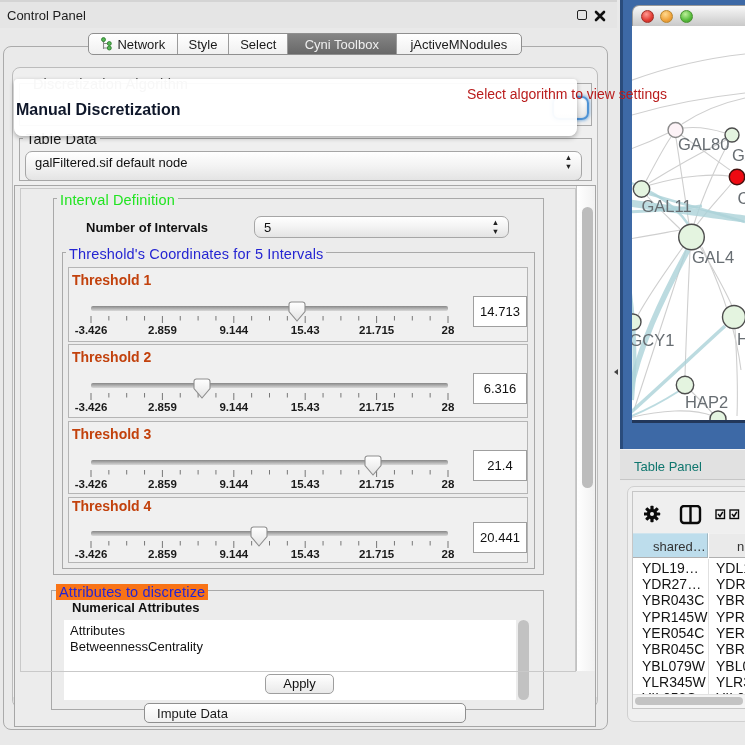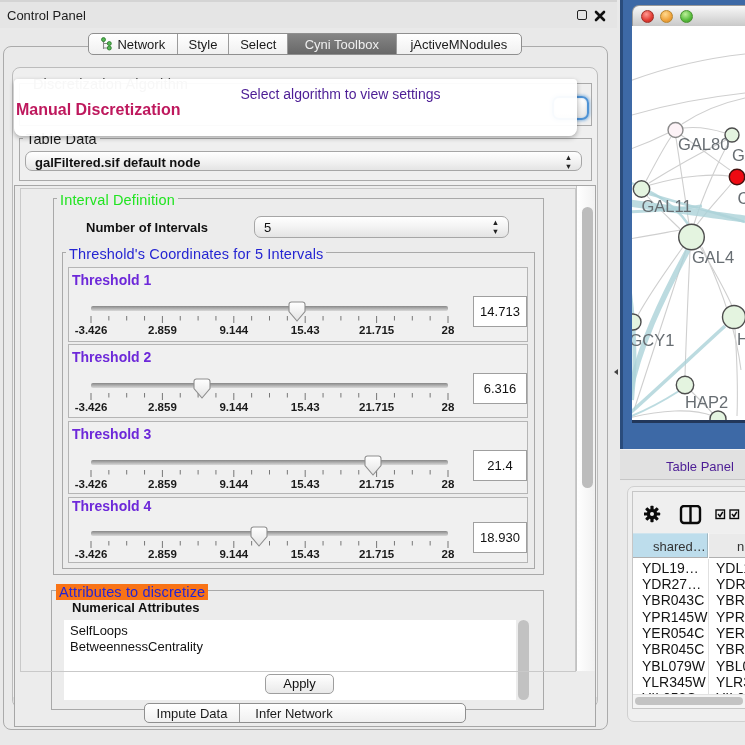--- a/index.html
+++ b/index.html
@@ -39,52 +39,52 @@
 #algogroup { left:19px; top:83px; width:573px; height:43px; }
 #algotitle { left:30px; top:76px; color:#4a4a4a; background:transparent; }
 #algocombo { left:552px; top:96px; width:37px; height:24px; border:2.5px solid #4f93d5;
   border-radius:7px; background:linear-gradient(#fff,#e6e6e6);
   box-shadow:0 0 3px 1px rgba(90,155,216,0.65), inset 0 0 2px rgba(90,155,216,0.5); }
 
 
 #popup { left:14px; top:79px; width:563px; height:57px;
   background:rgba(255,255,255,0.955); border-radius:4px 4px 8px 8px;
   box-shadow:0 2px 5px rgba(0,0,0,0.30); z-index:50; }
-#popsel { left:14px; top:86px; width:653px; text-align:center; font-size:14px; color:#4c1d95; z-index:51; }
-#popman { left:13px; top:101px; font-size:16px; font-weight:bold; color:#be185d; z-index:51; }
+#popsel { left:14px; top:86px; width:653px; text-align:right; font-size:14px; color:#b91c1c; z-index:51; }
+#popman { left:13px; top:101px; font-size:16px; font-weight:bold; color:#0f172a; z-index:51; }
 #popeq  { left:13px; top:118px; font-size:16px; color:#1a1a1a; z-index:51; }
 
 
 #tdgroup { left:19px; top:138px; width:573px; height:43px; }
 #tdtitle { left:23px; top:131px; color:#1a1a1a; background:#efefef; }
 .combo { position:absolute; background:linear-gradient(#ffffff 0%,#f3f3f3 50%,#e4e4e4 100%);
   border:1px solid #a6a6a6; border-radius:7px; font-size:13px; color:#111; }
 .combo .ctext { position:absolute; left:9px; top:3px; }
 .arrows { position:absolute; top:1px; width:11px; font-size:7.5px; line-height:9px;
   color:#222; text-align:center; }
-#tdcombo { left:25px; top:151px; width:557px; height:20px;font-weight:bold; }
+#tdcombo { left:25px; top:151px; width:557px; height:30px; }
 
 
 #scrollpane { left:14px; top:185px; width:582px; height:542px; background:#ececec;
   border:1px solid #a6a6a6; overflow:hidden; }
 #vsbar { left:576px; top:186px; width:19px; height:485px;
   background:linear-gradient(90deg,#ffffff,#f1f1f1); border-left:1px solid #c2c2c2; }
 #vthumb { left:582px; top:207px; width:11px; height:281px; background:#bcbcbc; border-radius:6px; }
 
 
 #ivgroup { left:52px; top:197px; width:491px; height:377px; }
 #ivtitle { left:56px; top:191px; color:#21e421; background:#ececec; }
 #noilabel { left:85px; top:219px; font-size:13px; font-weight:bold; color:#111; position:absolute; }
 #noicombo { left:253px; top:215px; width:255px; height:22px; }
 #thgroup { left:61px; top:251px; width:473px; height:317px; }
 #thtitle { left:65px; top:245px; color:#2525d2; background:#ececec; }
 
 .tpanel { position:absolute; left:67px; width:460px; background:#f0f0f0;
   border:1px solid #b5b5b5; }
-.tlabel { position:absolute; left:3px; font-size:14px; font-weight:bold; color:#6d28d9; }
+.tlabel { position:absolute; left:3px; font-size:14px; font-weight:bold; color:#c2410c; }
 .track { position:absolute; left:22px; width:357px; height:5px;
   background:linear-gradient(#878787,#d9d9d9); border-radius:2px; }
 .vbox { position:absolute; left:404px; width:54px; height:31px; background:#ffffff;
   border:1px solid #9f9f9f; font-size:13px; color:#111; text-align:center; line-height:29px; }
 .ticklbl { position:absolute; font-size:11.5px; font-weight:bold; color:#1a1a1a;
   transform:translateX(-50%); }
 
 #attrgroup { left:50px; top:589px; width:493px; height:120px; }
 #attrtitle { left:55px; top:583px; color:#2525d2; background:#f97316; }
 #numattr { left:56px; top:599px; font-size:13px; font-weight:bold; color:#111; position:absolute;padding-left:15px; }
@@ -104,21 +104,21 @@
 #blueedge { left:620px; top:0; width:3px; height:449px; background:#2a4c7c; }
 #mactitle { left:632px; top:5px; width:113px; height:21px;
   background:linear-gradient(#f8f8f8,#c9c9c9); border-radius:7px 0 0 0;
   border-top:1px solid #999; border-left:1px solid #999; }
 .light { position:absolute; top:10px; width:13px; height:13px; border-radius:50%; }
 #canvas { left:632px; top:26px; width:113px; height:394px; background:#ffffff; overflow:hidden; }
 #canvshadow { left:632px; top:420px; width:113px; height:3px; background:#22375a; }
 
 #tpband { left:620px; top:449px; width:125px; height:31px; background:#e1e1e1;
   border-top:1px solid #f2f2f2; border-bottom:1px solid #c6c6c6; }
-#tpbandtext { left:634px; top:459px; font-size:13px; color:#4c1d95;margin-left:32px; }
+#tpbandtext { left:634px; top:459px; font-size:13px; color:#0f766e; }
 #tpbg { left:620px; top:481px; width:125px; height:264px; background:#eaeaea; }
 #tsubpanel { left:627px; top:486px; width:124px; height:236px; background:#efefef;
   border:1px solid #d0d0d0; border-radius:7px; }
 #tablebox { left:632px; top:491px; width:119px; height:218px; background:#ffffff;
   border:1px solid #c6c6c6; }
 #toolstrip { left:633px; top:492px; width:117px; height:41px; background:#efefef; }
 
 #thead1 { left:633px; top:533px; width:75px; height:25px; background:#bdddec;
   border-top:1px solid #cfe4ee; border-bottom:1px solid #b0b0b0; border-right:1px solid #9fb6c0; }
 #thead2 { left:709px; top:533px; width:42px; height:25px; background:#eaeaea;
@@ -347,43 +347,42 @@
           <div class="ticklbl" style="left:379px;top:50px;">28</div>
           <svg style="position:absolute;left:180.7875007955196px;top:28px;" width="18" height="21" viewBox="0 0 18 21">
     <defs>
               <linearGradient id="tg4" x1="0" y1="0" x2="0" y2="1">
       <stop offset="0" stop-color="#ffffff"></stop>
                 <stop offset="1" stop-color="#e3e3e3"></stop>
               </linearGradient>
             </defs>
     <path d="M3.5 1 h11 a2.5 2.5 0 0 1 2.5 2.5 v7 L9 20 L1 10.5 v-7 A2.5 2.5 0 0 1 3.5 1 Z" fill="url(#tg4)" stroke="#8d8d8d" stroke-width="1.1"></path>
           </svg>
-          <div class="vbox" style="top:24px;">18.930</div>
+          <div class="vbox" style="top:24px;">20.441</div>
         </div>
 
       <div class="group" id="attrgroup" style="left:36px; top:404px; width:493px; height:120px;"></div>
       <div class="gtitle" id="attrtitle" style="left:41px; top:398px;">Attributes to discretize</div>
       <div id="numattr" style="left:42px; top:414px;">Numerical Attributes</div>
       <div class="abs" id="listbox" style="left:49px; top:434px;">
-        <div>SelfLoops</div>
+        <div>Attributes</div>
         <div>BetweennessCentrality</div>
       </div>
       <div class="abs" id="listsb" style="left:503px; top:434px;"></div>
     </div>
   </div>
   <div class="abs" style="left:20px; top:188px; width:556px; height:484px;
     border:1px solid #c9c9c9; pointer-events:none;"></div>
   <div class="abs" id="vsbar"></div>
   <div class="abs" id="vthumb"></div>
 
   <div class="abs" id="applybtn">Apply</div>
 
   <div class="abs pill" id="bottabs">
     <div class="seg" style="width:95px;">Impute Data</div>
-    <div class="seg" style="width:108px;">Infer Network</div>
   </div>
 
   <div class="abs" id="divarrow"></div>
 
   <div class="abs" id="popup"></div>
   <div class="abs" id="popsel" style="left:14px;">Select algorithm to view settings</div>
   <div class="abs" id="popman" style="left:16px;">Manual Discretization</div>
 
   <div class="abs" id="bluepanel"></div>
   <div class="abs" id="blueedge"></div>

